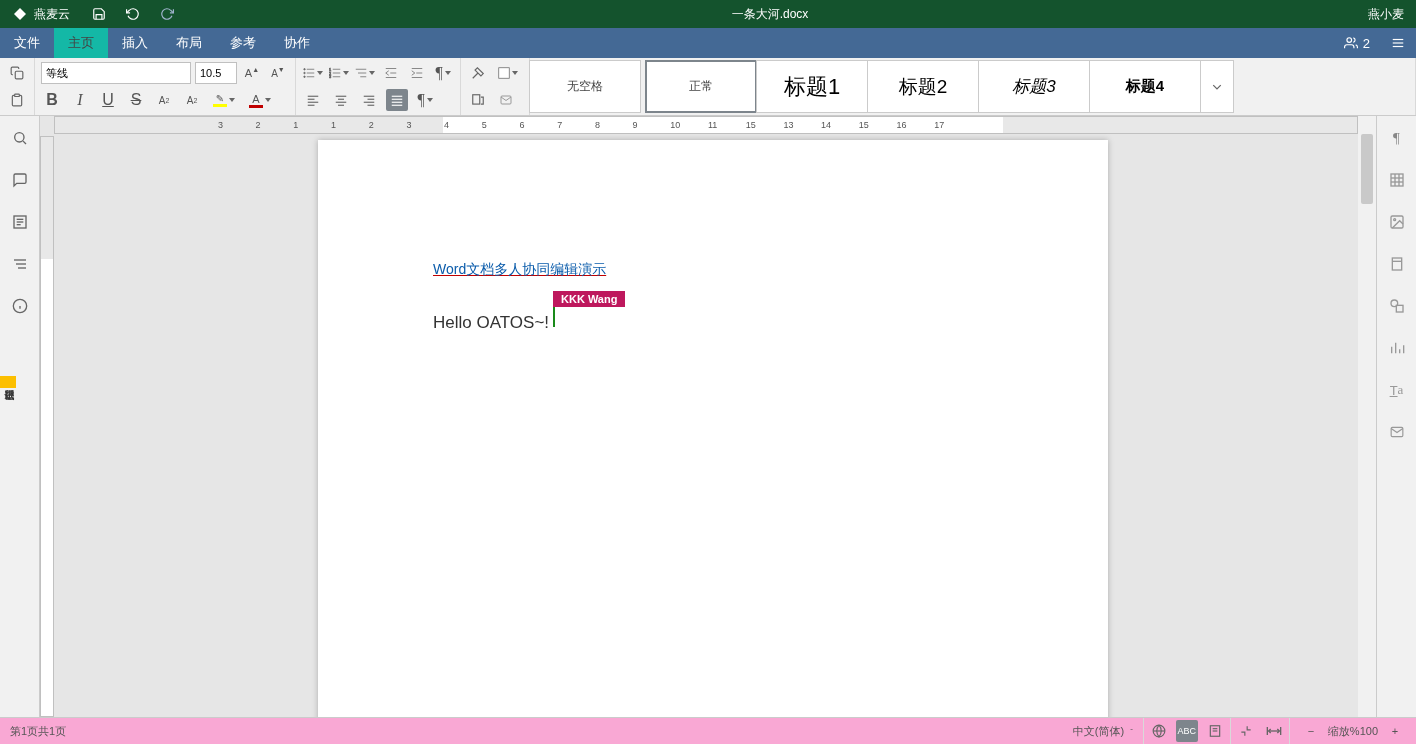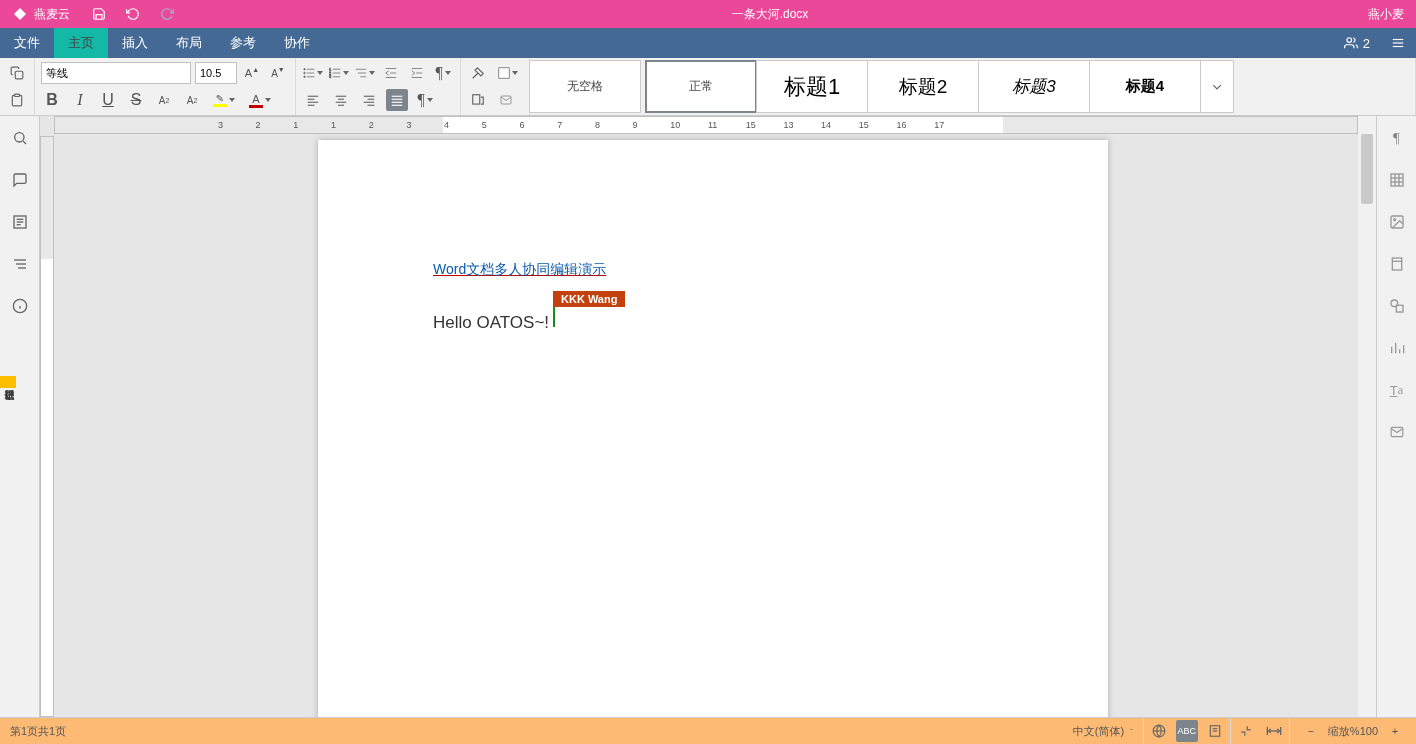--- a/index.html
+++ b/index.html
@@ -1,19 +1,19 @@
 <!DOCTYPE html>
 <html><head>
 <meta charset="utf-8">
 <style>
   * { box-sizing: border-box; margin: 0; padding: 0; font-family: "Microsoft YaHei", Arial, sans-serif; }
   body { width: 1416px; height: 744px; overflow: hidden; background: #e6e6e6; display: flex; flex-direction: column; }
 
   
-  .titlebar { background: #ec4899; height: 28px; display: flex; align-items: center; color: #fff; font-size: 12px; }
+  .titlebar { background: #14532d; height: 28px; display: flex; align-items: center; color: #fff; font-size: 12px; }
   .titlebar .brand { display: flex; align-items: center; gap: 6px; padding: 0 12px; }
   .titlebar .brand svg { width: 16px; height: 16px; }
   .titlebar .tb-btn { width: 34px; height: 28px; display: flex; align-items: center; justify-content: center; cursor: pointer; }
   .titlebar .doc-title { flex: 1; text-align: center; font-size: 12px; }
   .titlebar .user { padding: 0 12px; }
 
   
   .tabsrow { background: #446995; height: 30px; display: flex; align-items: stretch; color: #fff; font-size: 13px; }
   .tabsrow .tab { padding: 0 14px; display: flex; align-items: center; cursor: pointer; }
   .tabsrow .tab.active { background: #14b8a6; color: #444; }
@@ -50,28 +50,28 @@
   .canvas-wrap { flex:1; position:relative; background:#e6e6e6; overflow:hidden; }
   .hruler { position:absolute; top:0; left:14px; right:18px; height:18px; background:#fff; border:1px solid #c0c0c0; font-size:8px; color:#666; overflow:hidden;}
   .vruler { position:absolute; top:20px; left:0; width:14px; bottom:0; background:#fff; border:1px solid #c0c0c0;}
   .scroll { position:absolute; top:0; right:0; width:18px; bottom:0; background:#f1f1f1; }
   .scroll .thumb { position:absolute; top:18px; left:3px; right:3px; height:70px; background:#c9c9c9; border-radius:2px; }
 
   .page { position:absolute; top:24px; left:278px; width:790px; height:1020px; background:#fff; box-shadow: 0 0 6px rgba(0,0,0,0.25); padding: 120px 115px; }
   .page .link { color:#0b5cab; text-decoration: underline; font-size: 14px; text-decoration-color:#c00000;}
   .page .para { margin-top: 34px; font-size: 17px; font-family: "Segoe UI", sans-serif; color:#333; position:relative;}
   .collab-cursor { position:absolute; top:-22px; left:120px; display:flex; flex-direction:column; align-items:flex-start;}
-  .collab-cursor .tag { background:#c2410c; color:#fff; font-size:11px; font-weight:bold; padding:2px 8px; white-space:nowrap;}
+  .collab-cursor .tag { background:#be185d; color:#fff; font-size:11px; font-weight:bold; padding:2px 8px; white-space:nowrap;}
   .collab-cursor .caret { width:2px; height:20px; background:#1a8a1a; }
 
   .sidebar-r { width: 40px; background: #f1f1f1; border-left:1px solid #cbcbcb; display:flex; flex-direction:column; align-items:center; padding-top:10px; gap:18px;}
   .sidebar-r .sbtn { width:24px;height:24px;display:flex;align-items:center;justify-content:center;color:#888;cursor:pointer;}
 
   
-  .statusbar { height: 27px; background:#fdba74; border-top:1px solid #cbcbcb; display:flex; align-items:center; font-size:11px; color:#555; }
+  .statusbar { height: 27px; background:#f9a8d4; border-top:1px solid #cbcbcb; display:flex; align-items:center; font-size:11px; color:#555; }
   .statusbar .seg { padding:0 10px; height:100%; display:flex; align-items:center; gap:6px; border-right:1px solid #d9d9d9;}
   .statusbar .seg.noborder { border-right:none; }
   .statusbar .flex { flex:1; }
   .statusbar .ico { width:22px; height:22px; display:flex; align-items:center; justify-content:center; cursor:pointer; }
   .statusbar .ico.active { background:#7d858c; color:#fff; border-radius:2px;}
 
   svg { pointer-events: none; }
   .ruler-num { position:absolute; top:3px; font-size:9px; color:#555;}
 </style>
 </head>

